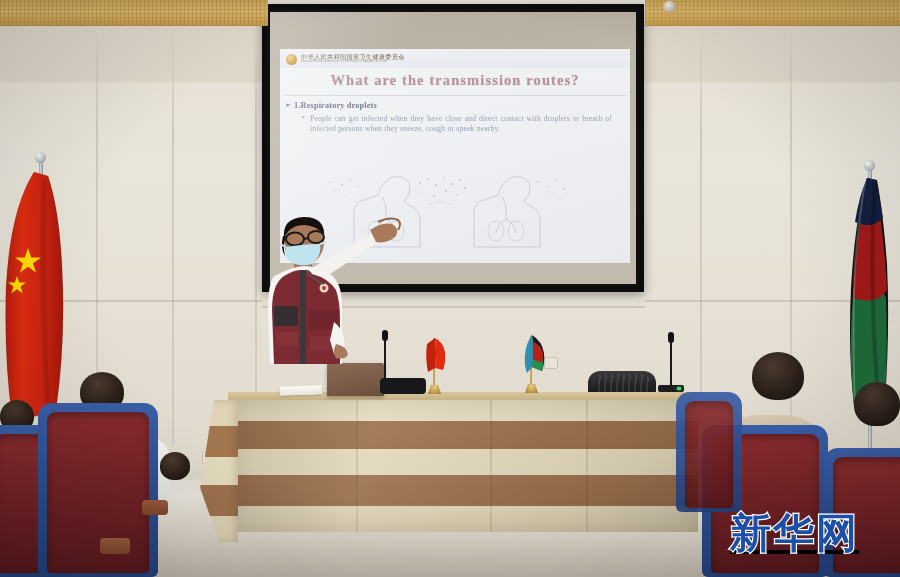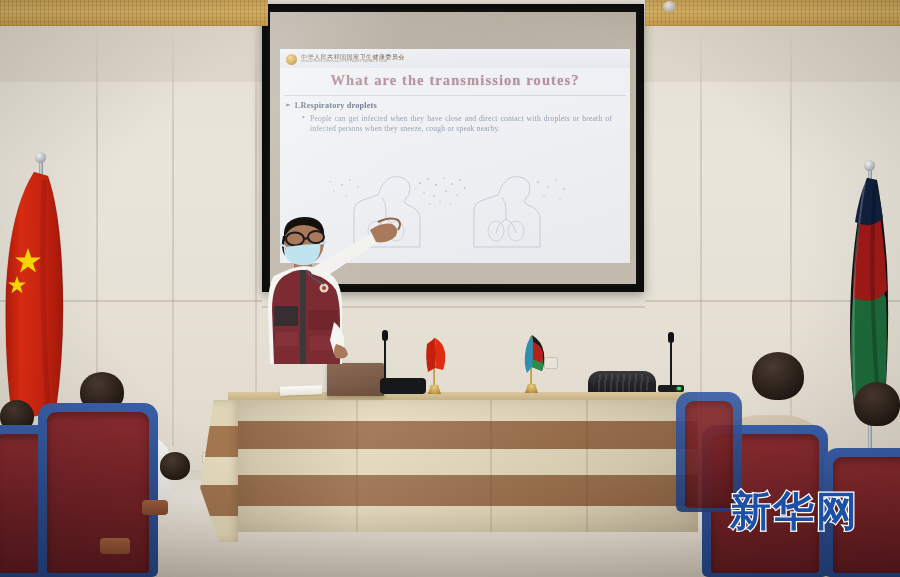--- a/index.html
+++ b/index.html
@@ -285,21 +285,21 @@
     position:absolute; border-radius:50% 50% 45% 45%;
     background: radial-gradient(circle at 40% 30%, #4a3a30, #241a14 70%, #140d09);
     z-index: 19;
   }
   .shoulders {
     position:absolute; border-radius: 40% 40% 0 0;
     z-index: 19;
   }
 
   
-  .watermark { position:absolute; left:730px; top:492px; z-index: 40; }
+  .watermark { position:absolute; left:730px; top:514px; z-index: 40; text-decoration: underline; }
   .wm-cn {
     font-family: "DejaVu Sans", sans-serif;
     font-size: 41px; font-weight: 700; color: #1b4fa8;
     letter-spacing: 2px; line-height: .95;
     -webkit-text-stroke: 2.4px #ffffff;
     paint-order: stroke fill;
   }
   .wm-en {
     font-family: "Liberation Sans", sans-serif;
     font-size: 15.5px; font-weight: 700; color: #1b4fa8;

